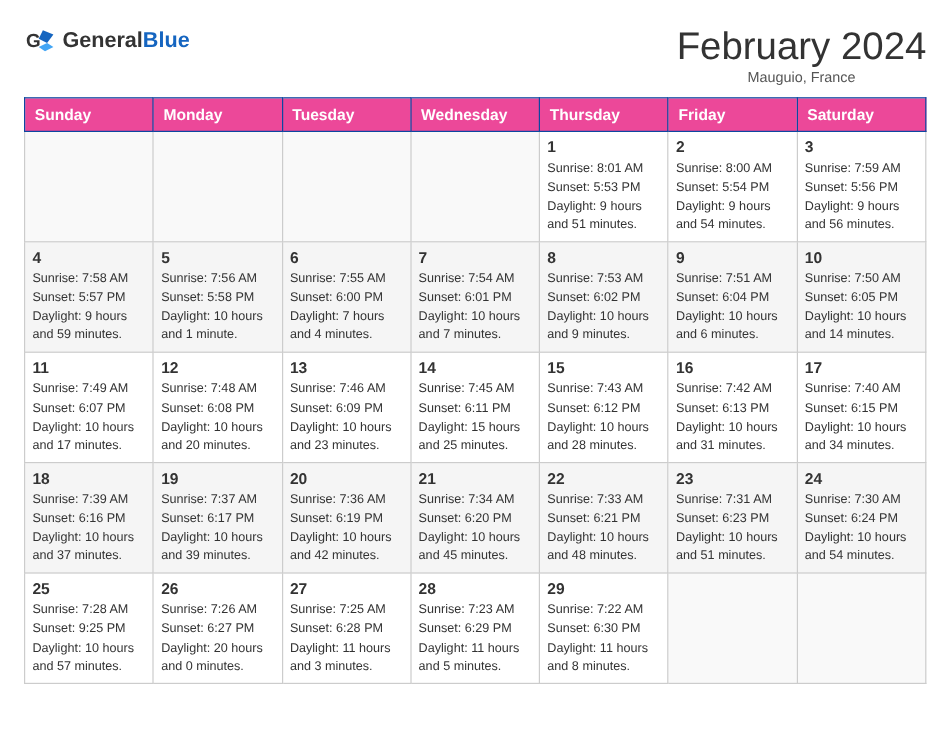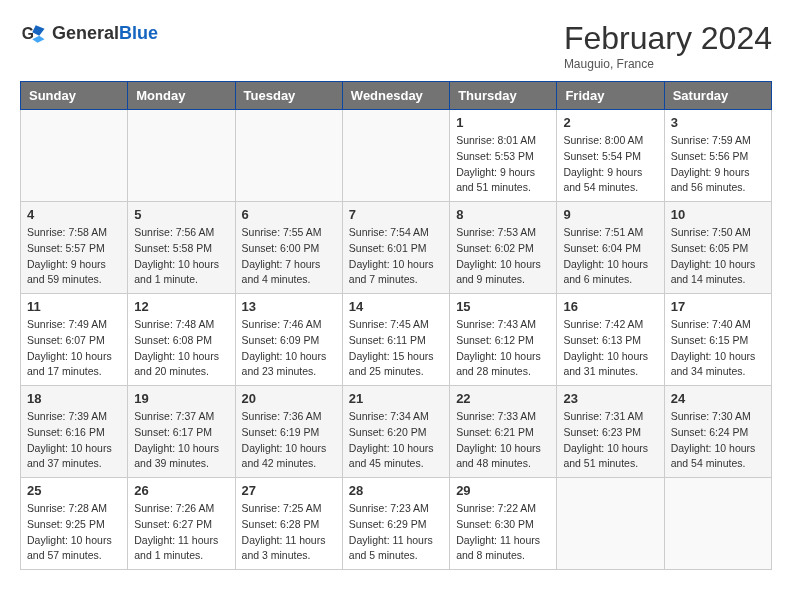--- a/index.html
+++ b/index.html
@@ -27,38 +27,38 @@
       color: #333;
       line-height: 1.1;
       text-align: center;
     }
     .logo-blue { color: #1565c0; }
     .logo-icon {
       width: 28px;
       height: 28px;
     }
     .title-section {
-      text-align: left;
+      text-align: center;
     }
     .month-title {
       font-size: 32px;
       color: #333;
       font-weight: 300;
     }
     .location-subtitle {
       font-size: 12px;
       color: #555;
     }
     table {
       width: 100%;
       border-collapse: collapse;
       table-layout: fixed;
     }
     th {
-      background-color: #737373;
+      background-color: #ec4899;
       color: #fff;
       text-align: left;
       padding: 6px 8px;
       font-size: 13px;
       font-weight: 600;
       border: 1px solid #0d47a1;
     }
     td {
       border: 1px solid #ccc;
       vertical-align: top;
@@ -231,21 +231,21 @@
           <div class="day-info"><span>Sunrise: 7:30 AM</span><br><span>Sunset: 6:24 PM</span><br><span>Daylight: 10 hours and 54 minutes.</span></div>
         </td>
       </tr>
       <tr>
         <td>
           <span class="day-number">25</span>
           <div class="day-info"><span>Sunrise: 7:28 AM</span><br><span>Sunset: 9:25 PM</span><br><span>Daylight: 10 hours and 57 minutes.</span></div>
         </td>
         <td>
           <span class="day-number">26</span>
-          <div class="day-info"><span>Sunrise: 7:26 AM</span><br><span>Sunset: 6:27 PM</span><br><span>Daylight: 11 hours and 1 minutes.</span></div>
+          <div class="day-info"><span>Sunrise: 7:26 AM</span><br><span>Sunset: 6:27 PM</span><br><span>Daylight: 20 hours and 0 minutes.</span></div>
         </td>
         <td>
           <span class="day-number">27</span>
           <div class="day-info"><span>Sunrise: 7:25 AM</span><br><span>Sunset: 6:28 PM</span><br><span>Daylight: 11 hours and 3 minutes.</span></div>
         </td>
         <td>
           <span class="day-number">28</span>
           <div class="day-info"><span>Sunrise: 7:23 AM</span><br><span>Sunset: 6:29 PM</span><br><span>Daylight: 11 hours and 5 minutes.</span></div>
         </td>
         <td>

